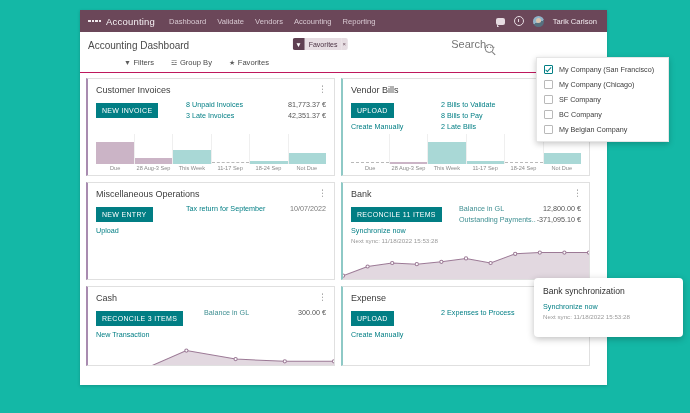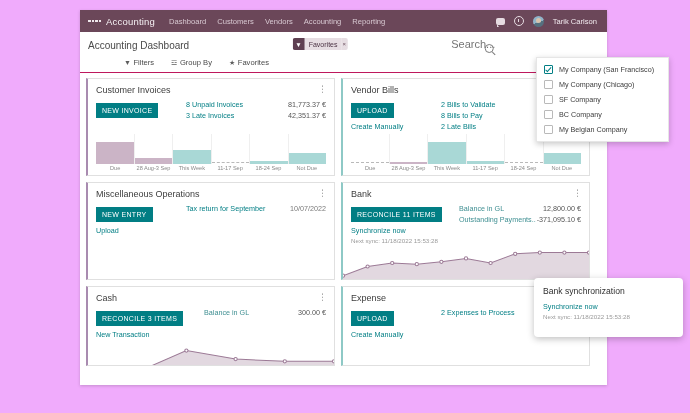--- a/index.html
+++ b/index.html
@@ -1,19 +1,19 @@
 <!DOCTYPE html>
 <html><head>
 <meta charset="utf-8">
 <style>
   html,body{margin:0;padding:0;background:#ffffff;}
   body{width:690px;height:413px;overflow:hidden;font-family:"Liberation Sans",sans-serif;position:relative;}
 
   
-  #stage{position:absolute;inset:0;background:#f0abfc;}
+  #stage{position:absolute;inset:0;background:#14b8a6;}
 
   
   #window{position:absolute;left:80px;top:10px;width:527px;height:375px;background:#ffffff;
           box-shadow:0 1px 3px rgba(0,0,0,.18);overflow:hidden;}
 
   
   #navbar{height:22px;background:#6b4759;display:flex;align-items:center;padding:0 6px;color:#efe7ec;}
   .nav-apps{width:13px;height:13px;display:flex;flex-wrap:wrap;align-content:center;gap:1px;margin:0 5px 0 2px;}
   .nav-apps i{width:2.5px;height:2.5px;background:#efe7ec;display:block;}
   .brand{font-size:9.5px;letter-spacing:.2px;margin-right:14px;color:#f6f1f4;}
@@ -107,21 +107,21 @@
     <div id="navbar">
       <span class="nav-apps">
           <i></i>
           <i></i>
           <i></i>
           <i></i>
         </span>
       <span class="brand">Accounting</span>
       <span class="nav-menu">
         <span>Dashboard</span>
-        <span>Customers</span>
+        <span>Validate</span>
         <span>Vendors</span>
         <span>Accounting</span>
         <span>Reporting</span>
       </span>
       <span class="nav-right">
         <span class="ic ic-chat"></span>
         <span class="ic ic-clock"></span>
         <span class="avatar"></span>
         <span class="username">Tarik Carlson</span>
       </span>

